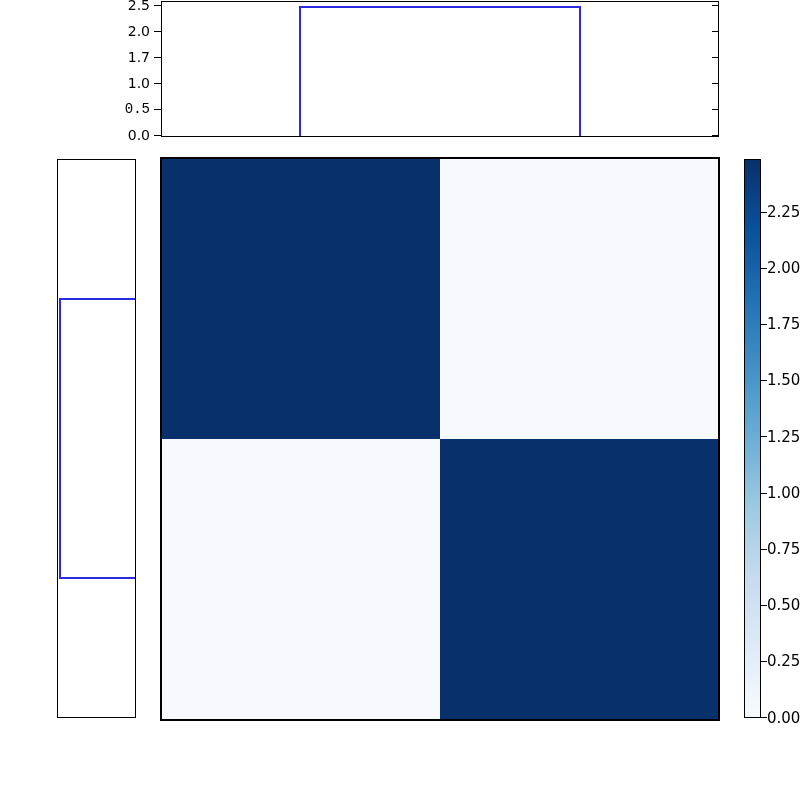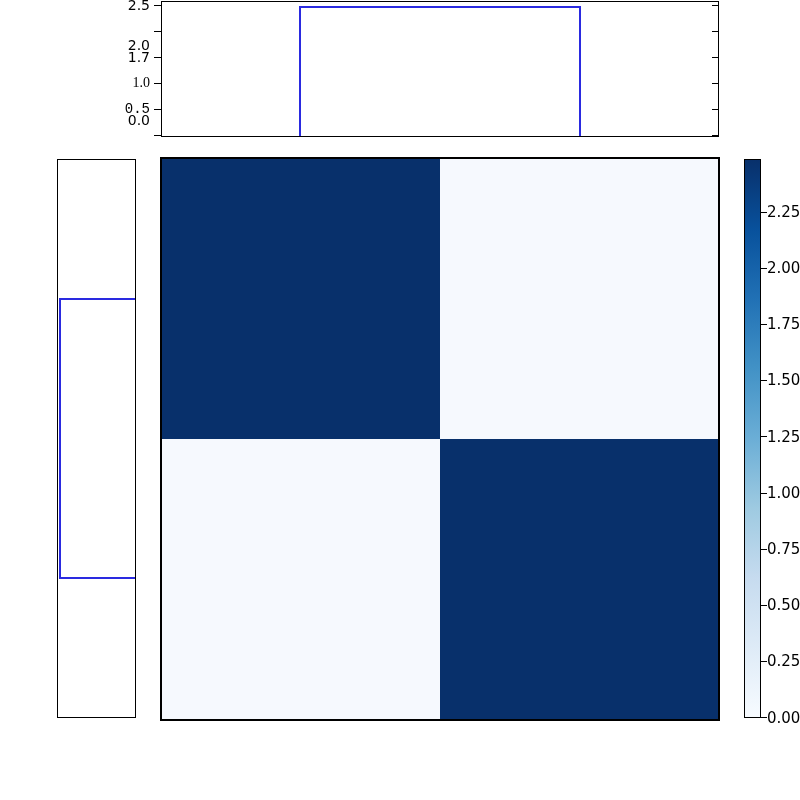--- a/index.html
+++ b/index.html
@@ -67,25 +67,25 @@
   <div class="tick" style="left:154px; top:135px;"></div>
 
   <div class="tick" style="left:712px; top:5px;"></div>
   <div class="tick" style="left:712px; top:31px;"></div>
   <div class="tick" style="left:712px; top:57px;"></div>
   <div class="tick" style="left:712px; top:83px;"></div>
   <div class="tick" style="left:712px; top:109px;"></div>
   <div class="tick" style="left:712px; top:135px;"></div>
 
   <span class="ytick-label" style="top:-3px;">2.5</span>
-  <span class="ytick-label" style="top:37px;">2.0</span>
+  <span class="ytick-label" style="top:23px;">2.0</span>
   <span class="ytick-label" style="top:49px;">1.7</span>
-  <span class="ytick-label" style="top:75px;font-family:Liberation Serif, serif;">1.0</span>
+  <span class="ytick-label" style="top:75px;">1.0</span>
   <span class="ytick-label" style="top:101px;font-family:Liberation Mono, monospace;">0.5</span>
-  <span class="ytick-label" style="top:112px;">0.0</span>
+  <span class="ytick-label" style="top:127px;">0.0</span>
 
   <div class="axes axes-left">
     <svg width="77" height="557" viewBox="0 0 77 557">
       <polyline points="77,139 2,139 2,418 77,418" fill="none" stroke-width="2" stroke="#2a2ae0"></polyline>
     </svg>
   </div>
 
   <div class="heatmap">
     <div class="cell" style="background: rgb(8, 48, 107);"></div>
     <div class="cell" style="background: rgb(246, 249, 254);"></div>

